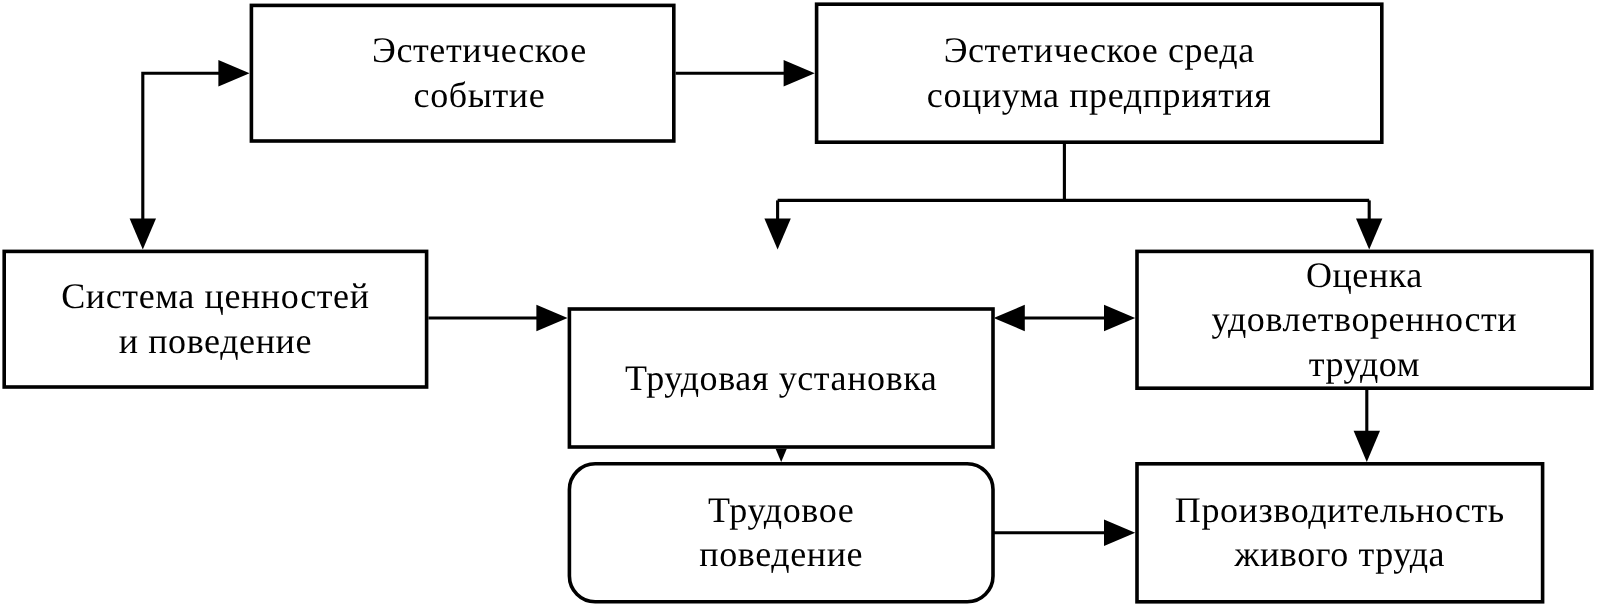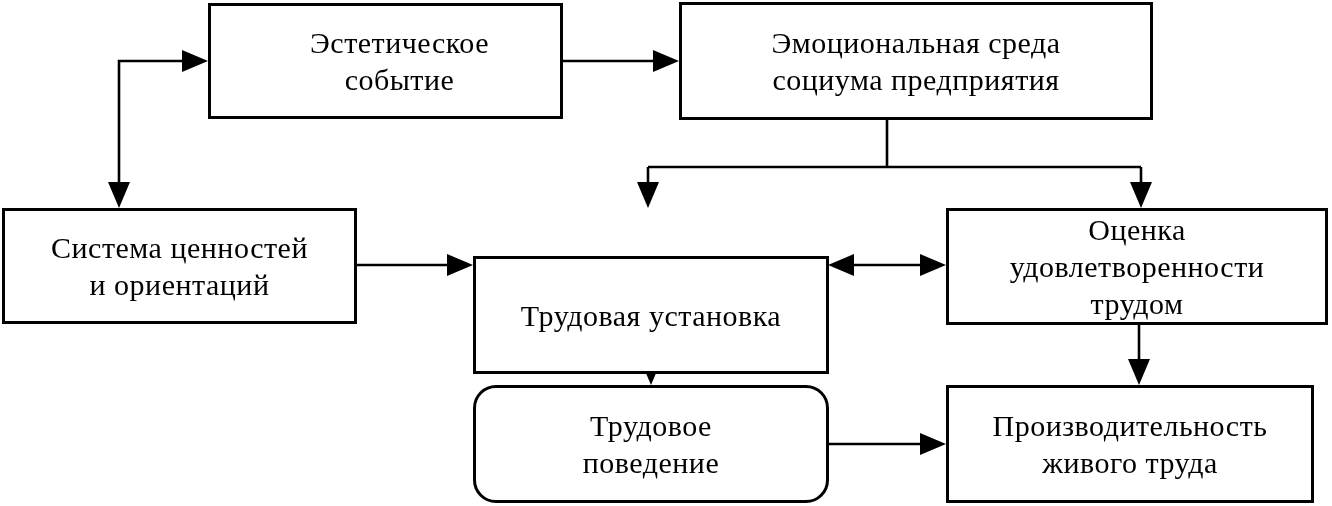--- a/index.html
+++ b/index.html
@@ -48,21 +48,21 @@
   }
   .node-label {
     white-space: pre-line;
   }
   #node-aesthetic-event        { left: 208px; top: 3px;   width: 355px; height: 116px; padding-left: 28px; }
   #node-emotional-environment  { left: 679px; top: 2px;   width: 474px; height: 118px; }
   #node-value-system           { left: 2px;   top: 208px; width: 355px; height: 116px; }
   #node-work-attitude          { left: 473px; top: 208px; width: 356px; height: 118px; margin-top: 48px; }
   #node-satisfaction-assessment{ left: 946px; top: 208px; width: 382px; height: 117px; }
   #node-work-behavior          { left: 473px; top: 385px; width: 356px; height: 118px; border-radius: 23px; }
-  #node-labor-productivity     { left: 946px; top: 385px; width: 368px; height: 118px; }
+  #node-labor-productivity     { left: 946px; top: 385px; width: 341px; height: 118px; }
 </style>
 </head>
 <body>
 
 <div class="canvas">
 
   <svg class="connector-layer" width="1332" height="506" viewBox="0 0 1332 506" xmlns="http://www.w3.org/2000/svg">
 
     <g>
       <path d="M184,61 L119,61 L119,184"></path>
@@ -110,27 +110,27 @@
       <polygon points="946,444 920,433 920,455"></polygon>
     </g>
   </svg>
 
   <div class="node" id="node-aesthetic-event">
     <span class="node-label">Эстетическое
 событие</span>
   </div>
 
   <div class="node" id="node-emotional-environment">
-    <span class="node-label">Эмоциональная среда
+    <span class="node-label">Эстетическое среда
 социума предприятия</span>
   </div>
 
   <div class="node" id="node-value-system">
     <span class="node-label">Система ценностей
-и ориентаций</span>
+и поведение</span>
   </div>
 
   <div class="node" id="node-work-attitude">
     <span class="node-label">Трудовая установка</span>
   </div>
 
   <div class="node" id="node-satisfaction-assessment">
     <span class="node-label">Оценка
 удовлетворенности
 трудом</span>

